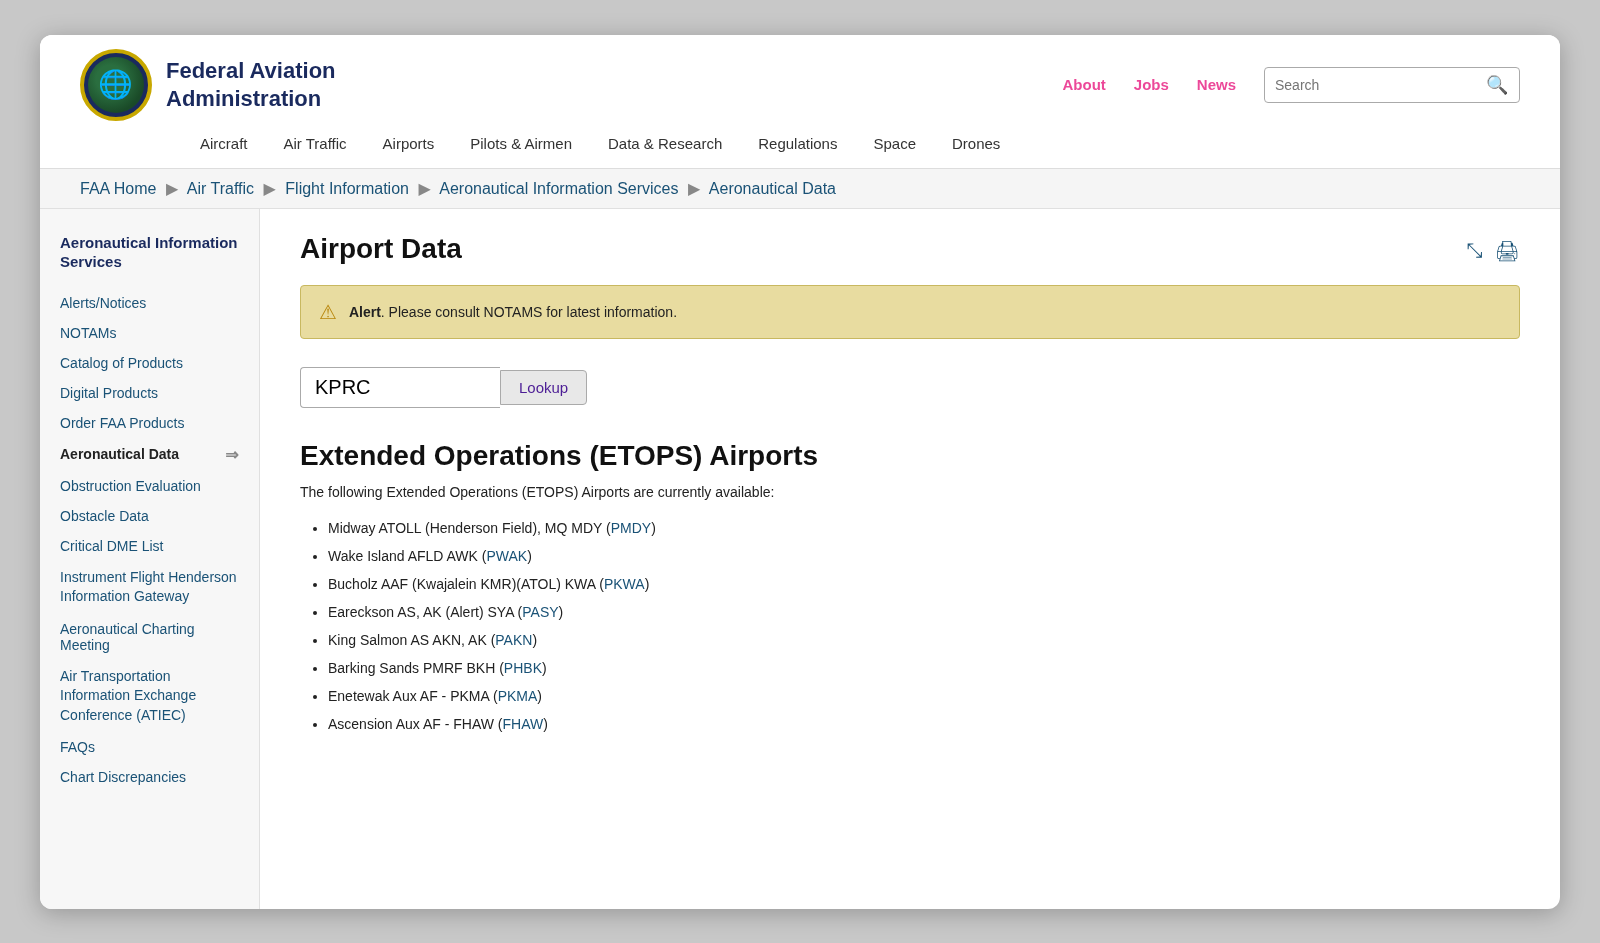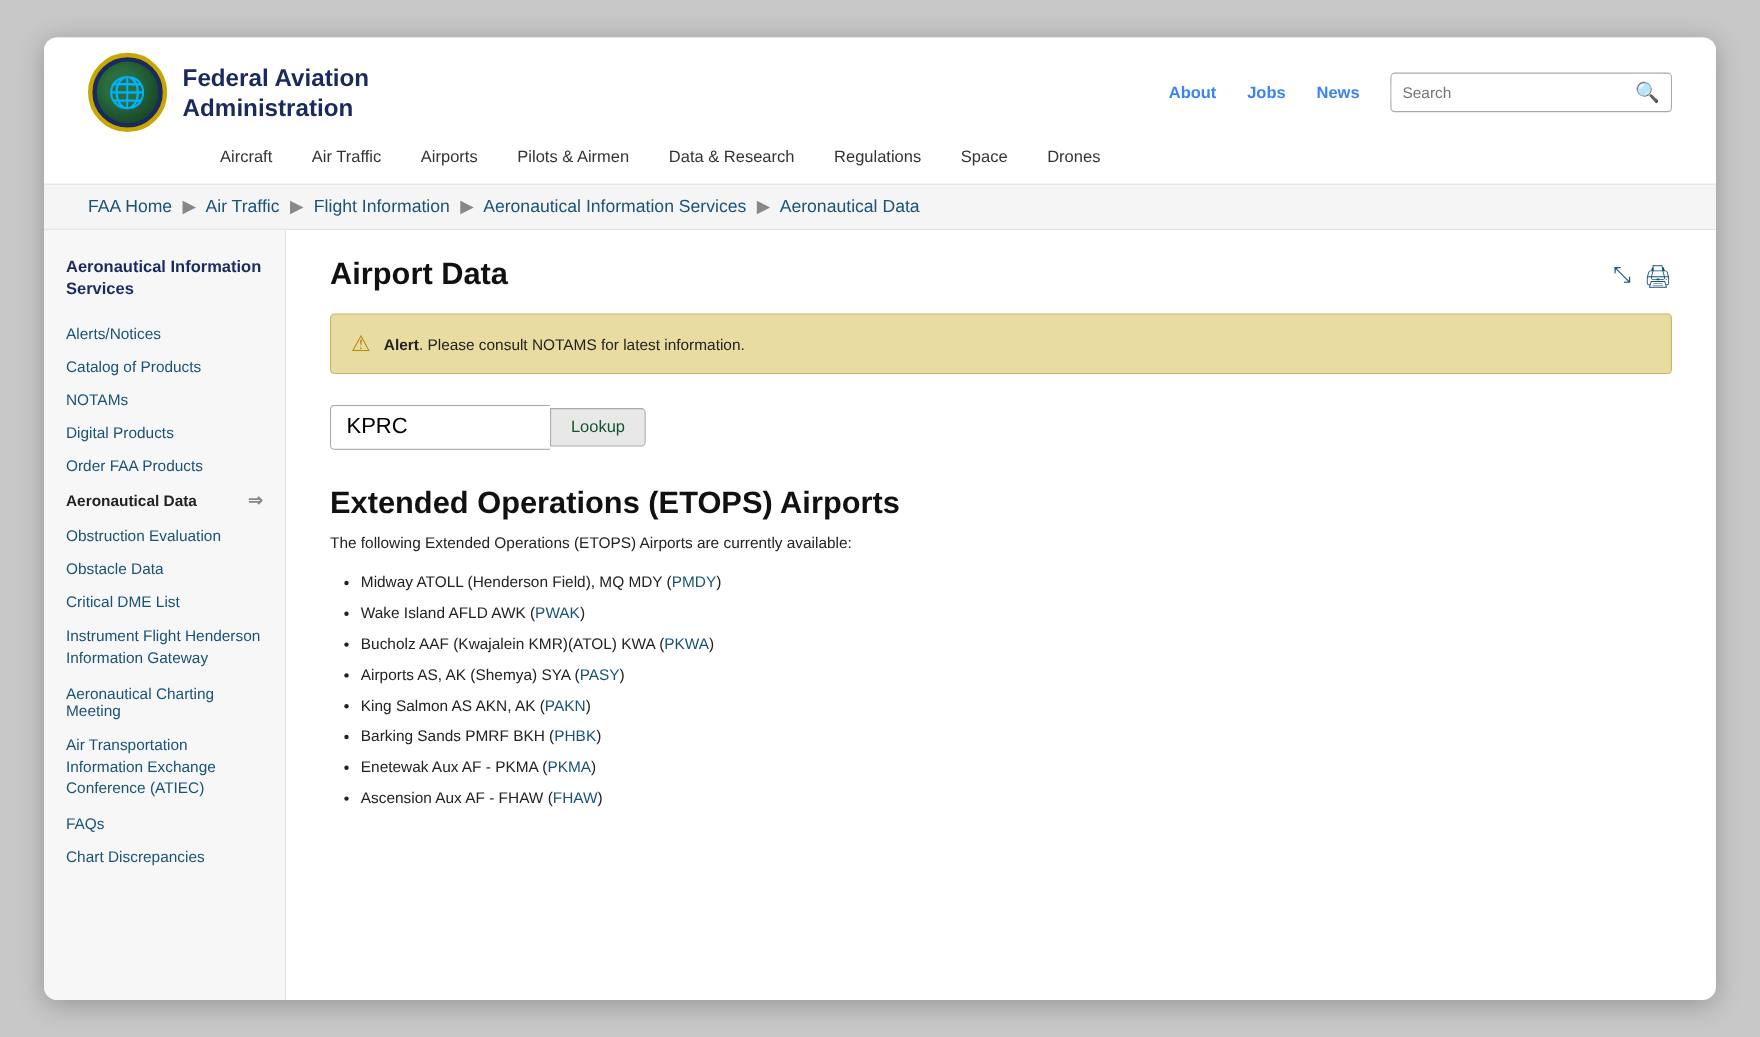--- a/index.html
+++ b/index.html
@@ -67,21 +67,21 @@
       font-weight: bold;
       color: #1a2a5e;
       line-height: 1.25;
     }
     .nav-right {
       display: flex;
       align-items: center;
       gap: 28px;
     }
     .nav-top-link {
-      color: #3b82f6;
+      color: #ec4899;
       font-weight: bold;
       font-size: 15px;
       text-decoration: none;
       cursor: pointer;
     }
     .search-box {
       display: flex;
       align-items: center;
       border: 1px solid #aaa;
       border-radius: 4px;
@@ -248,21 +248,21 @@
       outline: none;
       border-right: none;
     }
     .lookup-btn {
       background: #e8e8e8;
       border: 1px solid #aaa;
       border-radius: 0 4px 4px 0;
       padding: 8px 18px;
       font-size: 15px;
       cursor: pointer;
-      color: #14532d;
+      color: #4c1d95;
     }
 
     
     .etops-title {
       font-size: 28px;
       font-weight: bold;
       color: #111;
       margin-bottom: 12px;
     }
     .etops-desc {
@@ -332,22 +332,22 @@
     <span class="breadcrumb-sep">▶</span>
     <a href="#">Aeronautical Data</a>
   </div>
 
   <div class="main-layout">
 
     <div class="sidebar">
       <div class="sidebar-title">Aeronautical Information Services</div>
 
       <a class="sidebar-item">Alerts/Notices</a>
+      <a class="sidebar-item">NOTAMs</a>
       <a class="sidebar-item">Catalog of Products</a>
-      <a class="sidebar-item">NOTAMs</a>
       <a class="sidebar-item">Digital Products</a>
       <a class="sidebar-item">Order FAA Products</a>
       <a class="sidebar-item active" style="display:flex;align-items:center;justify-content:space-between;">
         <span>Aeronautical Data</span>
         <span class="sidebar-arrow">⇒</span>
       </a>
       <a class="sidebar-item">Obstruction Evaluation</a>
       <a class="sidebar-item">Obstacle Data</a>
       <a class="sidebar-item">Critical DME List</a>
       <a class="sidebar-item" style="white-space:normal;line-height:1.4;">Instrument Flight Henderson Information Gateway</a>
@@ -385,21 +385,21 @@
         <li>
           <span>Midway ATOLL (Henderson Field), MQ MDY (</span><a href="#">PMDY</a><span>)</span>
         </li>
         <li>
           <span>Wake Island AFLD AWK (</span><a href="#">PWAK</a><span>)</span>
         </li>
         <li>
           <span>Bucholz AAF (Kwajalein KMR)(ATOL) KWA (</span><a href="#">PKWA</a><span>)</span>
         </li>
         <li>
-          <span>Airports AS, AK (Shemya) SYA (</span><a href="#">PASY</a><span>)</span>
+          <span>Eareckson AS, AK (Alert) SYA (</span><a href="#">PASY</a><span>)</span>
         </li>
         <li>
           <span>King Salmon AS AKN, AK (</span><a href="#">PAKN</a><span>)</span>
         </li>
         <li>
           <span>Barking Sands PMRF BKH (</span><a href="#">PHBK</a><span>)</span>
         </li>
         <li>
           <span>Enetewak Aux AF - PKMA (</span><a href="#">PKMA</a><span>)</span>
         </li>

